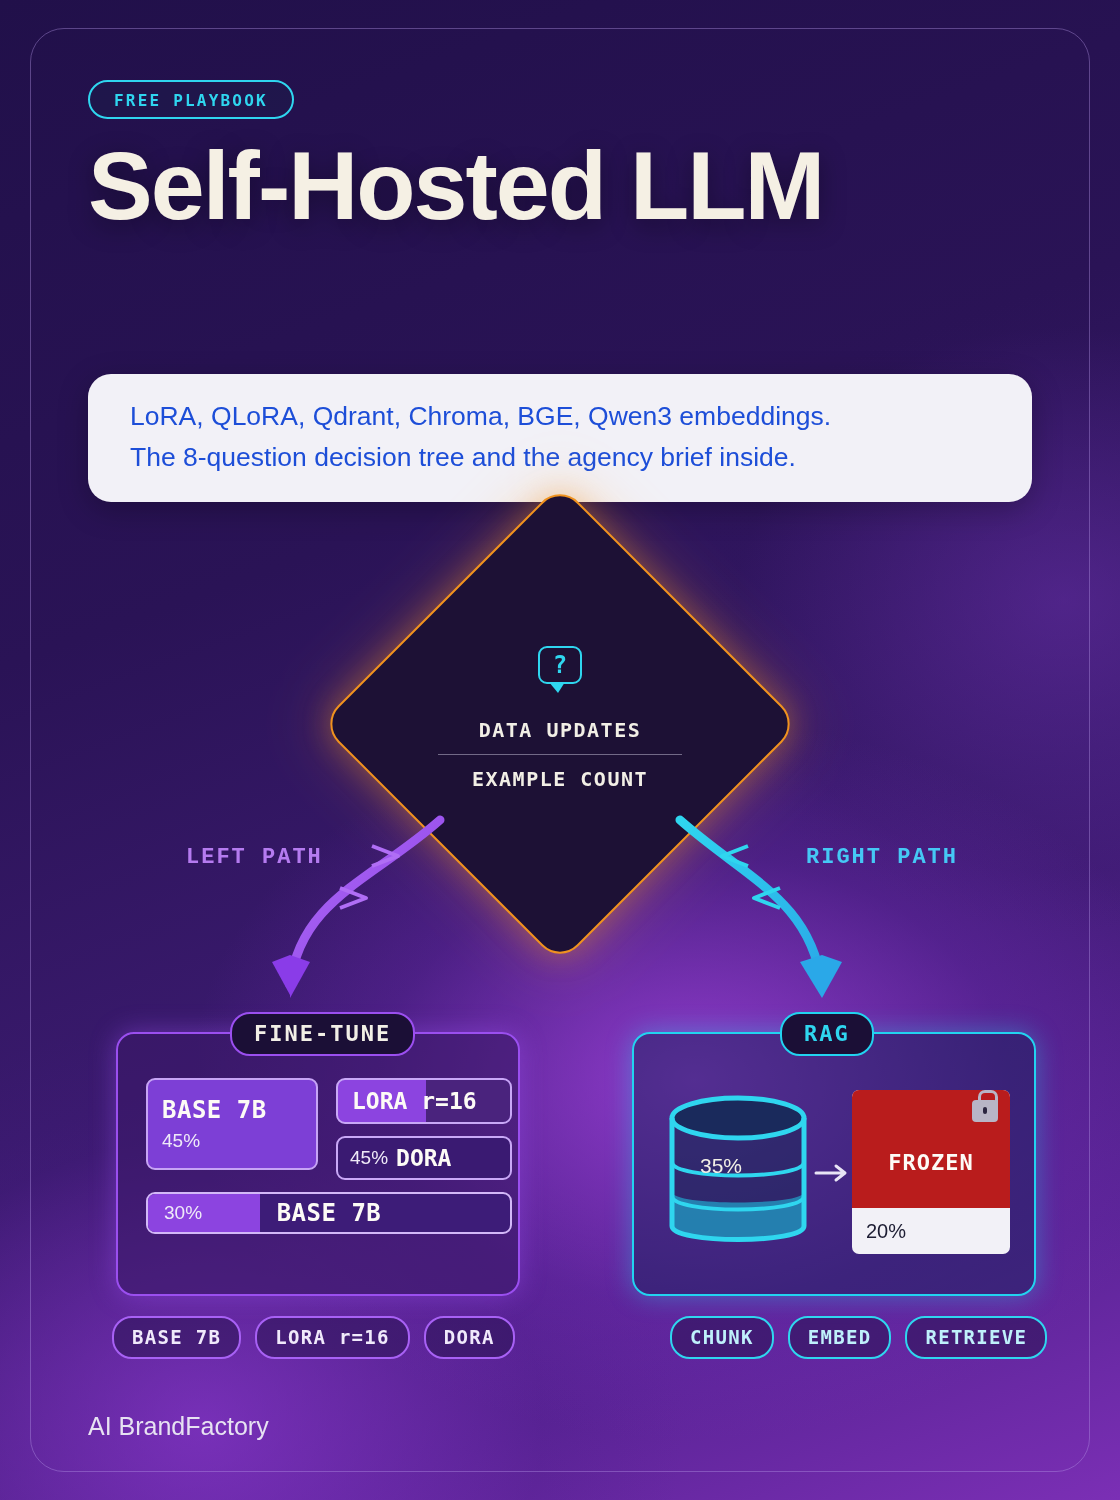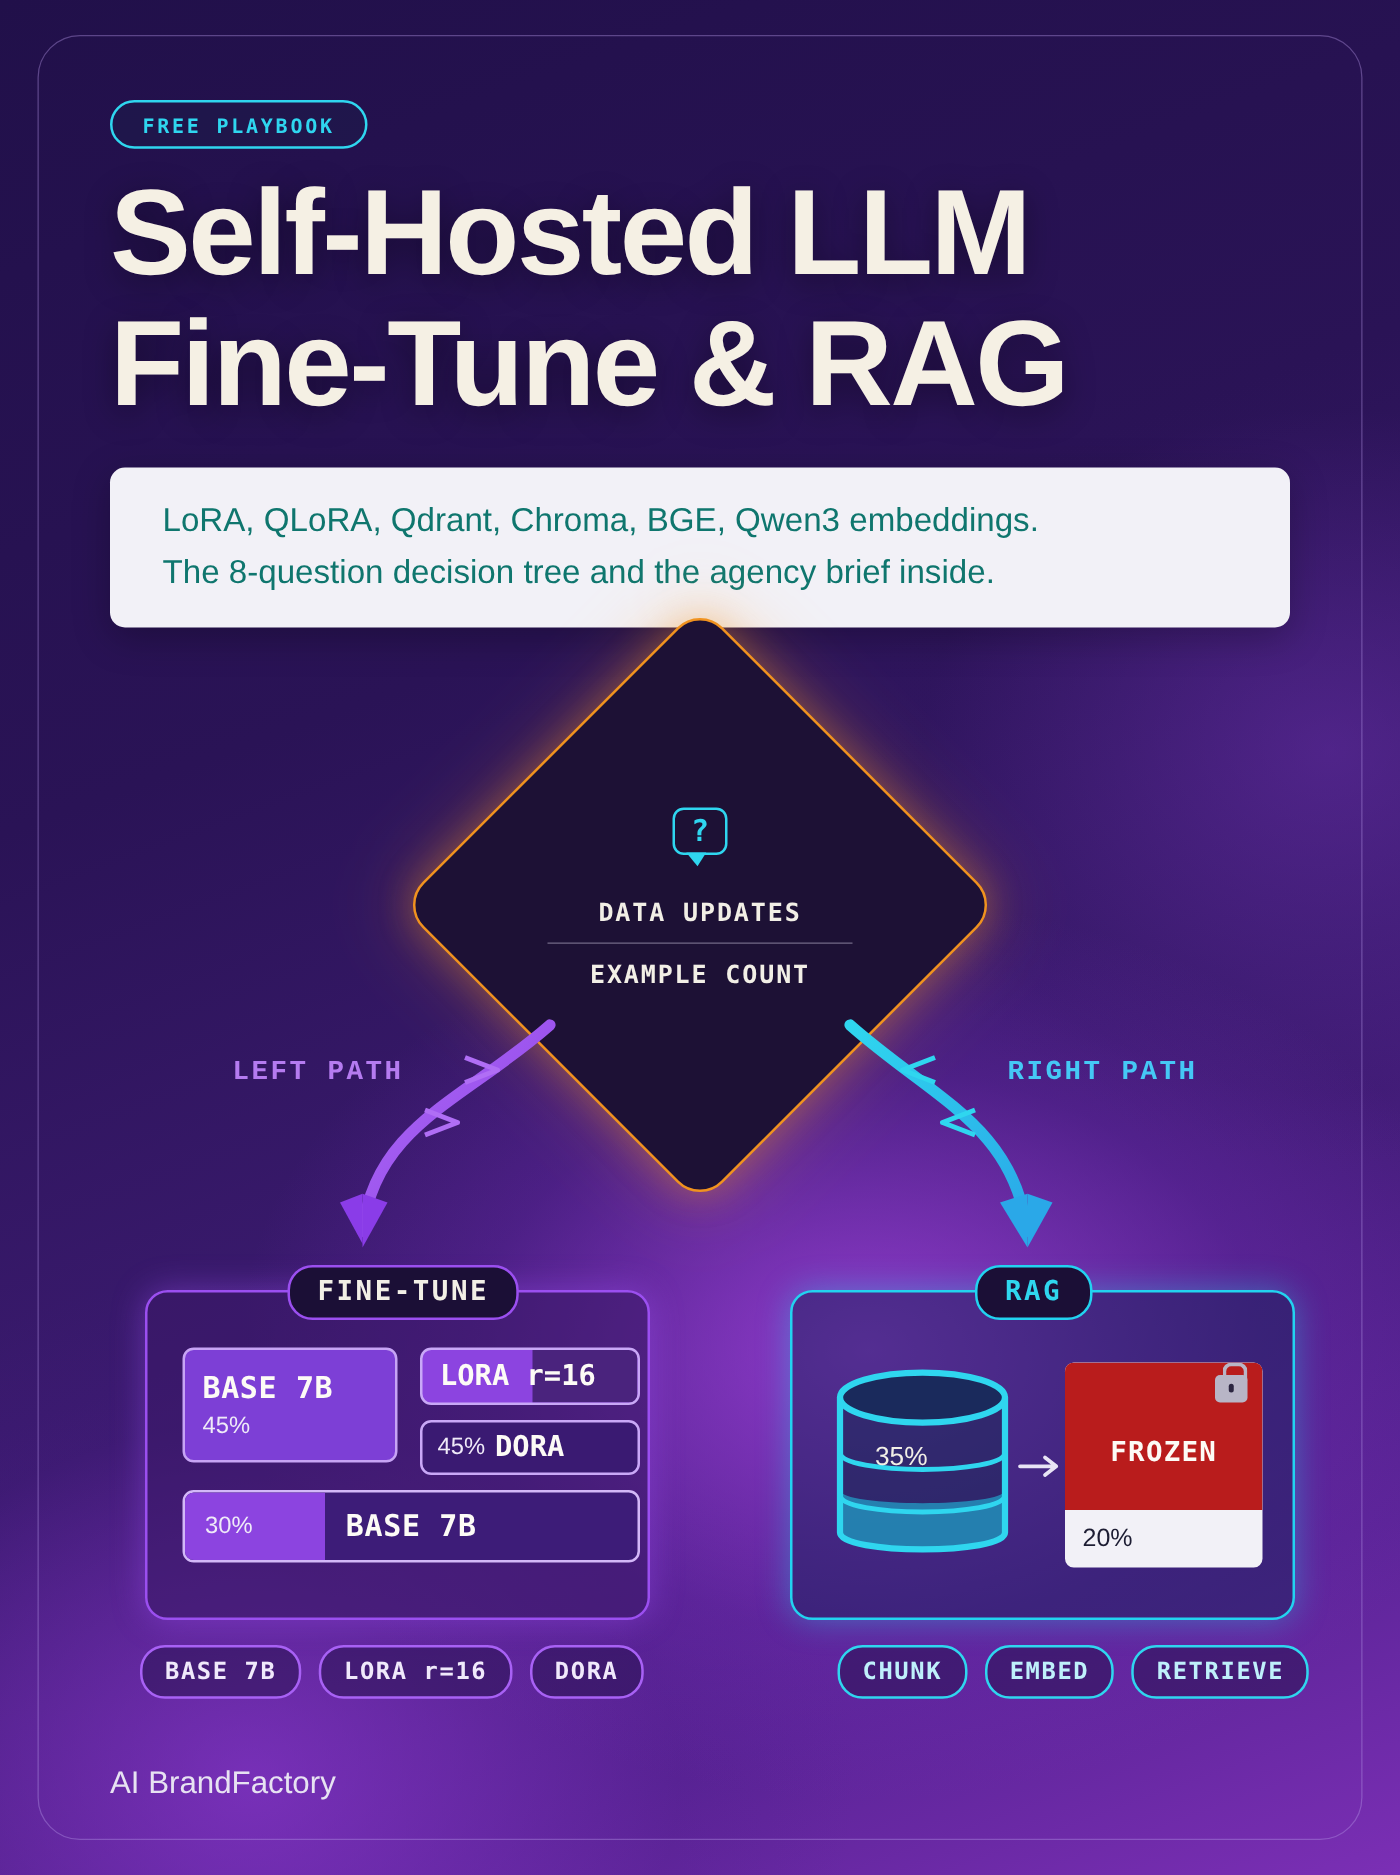--- a/index.html
+++ b/index.html
@@ -44,23 +44,23 @@
     color: #f5f0e4;
     font-size: 97px; font-weight: bold;
     line-height: 1.08;
     letter-spacing: -2px;
     text-shadow: 0 6px 26px rgba(0,0,0,0.38);
   }
   .subcard {
     position: absolute; left: 88px; top: 374px;
     width: 944px;
     background: #f2f1f7;
-    border-radius: 12px;
+    border-radius: 23px;
     padding: 22px 30px 24px 42px;
-    color: #0f766e;
+    color: #1d4ed8;
     font-size: 26.5px;
     line-height: 1.55;
     box-shadow: 0 8px 30px rgba(0,0,0,0.25);
   }
 
   
   .diamond-wrap {
     position: absolute; left: 368px; top: 532px;
     width: 384px; height: 384px;
   }
@@ -196,21 +196,21 @@
     position: absolute; left: 190px; top: 58px;
     width: 176px; height: 44px;
     background: #3a1a72;
     border: 2px solid #c9a8f7;
     padding-left: 12px;
   }
   .dora .bar-pct { margin-right: 8px; }
   .dora .bar-label { font-size: 23px; color: #fdfbf6; }
   .base7b-2 {
     position: absolute; left: 0; top: 114px;
-    width: 366px; height: 58px;
+    width: 366px; height: 42px;
     background: #3d1c78;
     border: 2px solid #d3b8f8;
     justify-content: center;
   }
   .base7b-2 .fill {
     position: absolute; left: 0; top: 0; height: 100%; width: 112px;
     background: #8c44e0;
   }
   .base7b-2 .bar-pct { position: absolute; left: 16px; }
   .base7b-2 .bar-label { font-size: 24px; color: #fdfbf6; letter-spacing: 0.5px; }
@@ -283,21 +283,20 @@
 </head>
 <body>
 
 <div class="poster">
   <div class="frame"></div>
 
   <div class="badge">FREE PLAYBOOK</div>
 
   <div class="title">
     <div>Self-Hosted LLM</div>
-    <div>Fine-Tune &amp; RAG</div>
   </div>
 
   <div class="subcard">
     <div>LoRA, QLoRA, Qdrant, Chroma, BGE, Qwen3 embeddings.</div>
     <div>The 8-question decision tree and the agency brief inside.</div>
   </div>
 
   <div class="diamond-wrap">
     <div class="diamond-glow"></div>
     <div class="diamond"></div>

